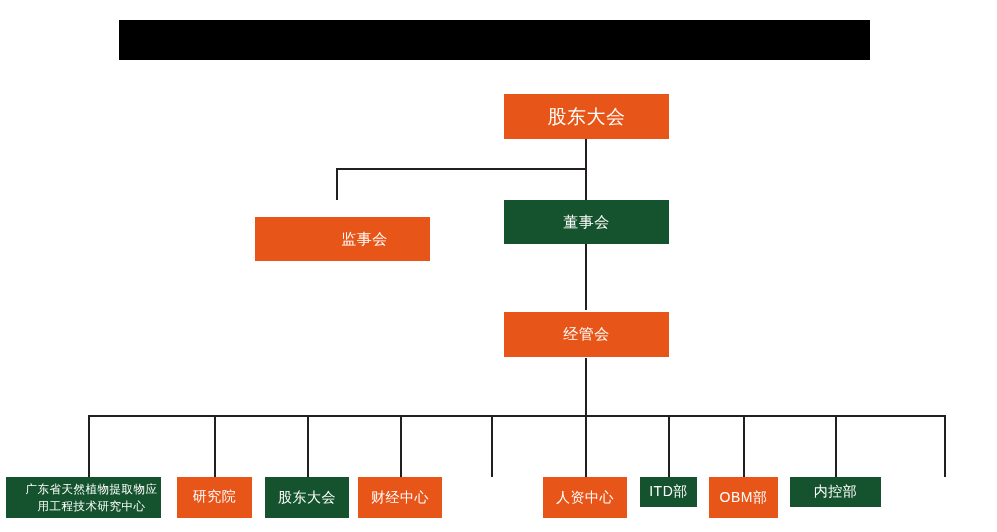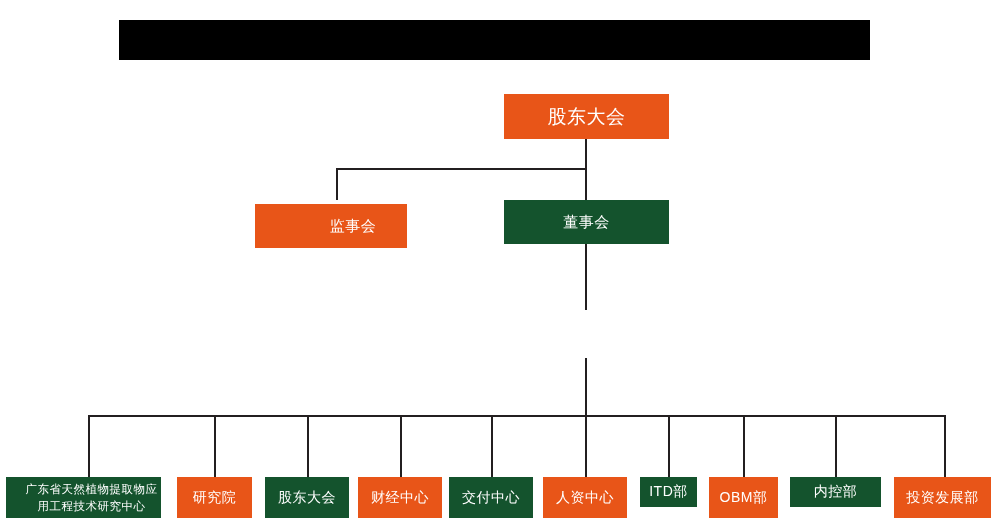--- a/index.html
+++ b/index.html
@@ -94,63 +94,60 @@
   <div class="conn v" style="left:585px; top:415px; height:62px;"></div>
   <div class="conn v" style="left:668px; top:415px; height:62px;"></div>
   <div class="conn v" style="left:743px; top:415px; height:62px;"></div>
   <div class="conn v" style="left:835px; top:415px; height:62px;"></div>
   <div class="conn v" style="left:944px; top:415px; height:62px;"></div>
 
   <div class="node dark lvl-1" style="left:504px; top:94px; width:165px; height:45px;">
     <span class="node-label">股东大会</span>
   </div>
 
-  <div class="node dark lvl-2" style="left:255px; top:204px; width:152px; height:44px;padding-left:44px;">
+  <div class="node dark lvl-2" style="left:255px; top:217px; width:175px; height:44px;padding-left:44px;">
     <span class="node-label">监事会</span>
   </div>
 
   <div class="node light lvl-2" style="left:504px; top:200px; width:165px; height:44px;">
     <span class="node-label">董事会</span>
   </div>
 
+  <div class="node dark lvl-3" style="left:504px; top:312px; width:165px; height:45px;">
+    <span class="node-label">经管会</span>
+  </div>
 
   <div class="node light lvl-4 tiny" style="left:6px; top:477px; width:155px; height:41px;">
     <span class="node-label">广东省天然植物提取物应
 用工程技术研究中心</span>
   </div>
 
-  <div class="node dark lvl-4" style="left:177px; top:477px; width:75px; height:41px;">
+  <div class="node dark lvl-4" style="left:177px; top:477px; width:75px; height:41px;font-family:Liberation Mono, monospace;">
     <span class="node-label">研究院</span>
   </div>
 
   <div class="node light lvl-4" style="left:265px; top:477px; width:84px; height:41px;">
     <span class="node-label">股东大会</span>
   </div>
 
   <div class="node dark lvl-4" style="left:358px; top:477px; width:84px; height:41px;">
     <span class="node-label">财经中心</span>
   </div>
 
-  <div class="node light lvl-4" style="left:449px; top:477px; width:84px; height:41px;">
-    <span class="node-label">交付中心</span>
-  </div>
 
   <div class="node dark lvl-4" style="left:543px; top:477px; width:84px; height:41px;">
     <span class="node-label">人资中心</span>
   </div>
 
   <div class="node light lvl-4" style="left:640px; top:477px; width:57px; height:30px;">
     <span class="node-label">ITD部</span>
   </div>
 
   <div class="node dark lvl-4" style="left:709px; top:477px; width:69px; height:41px;">
     <span class="node-label">OBM部</span>
   </div>
 
   <div class="node light lvl-4" style="left:790px; top:477px; width:91px; height:30px;">
     <span class="node-label">内控部</span>
   </div>
 
-  <div class="node dark lvl-4" style="left:894px; top:477px; width:97px; height:41px;">
-    <span class="node-label">投资发展部</span>
-  </div>
 
 </div>
 
 </body></html>

